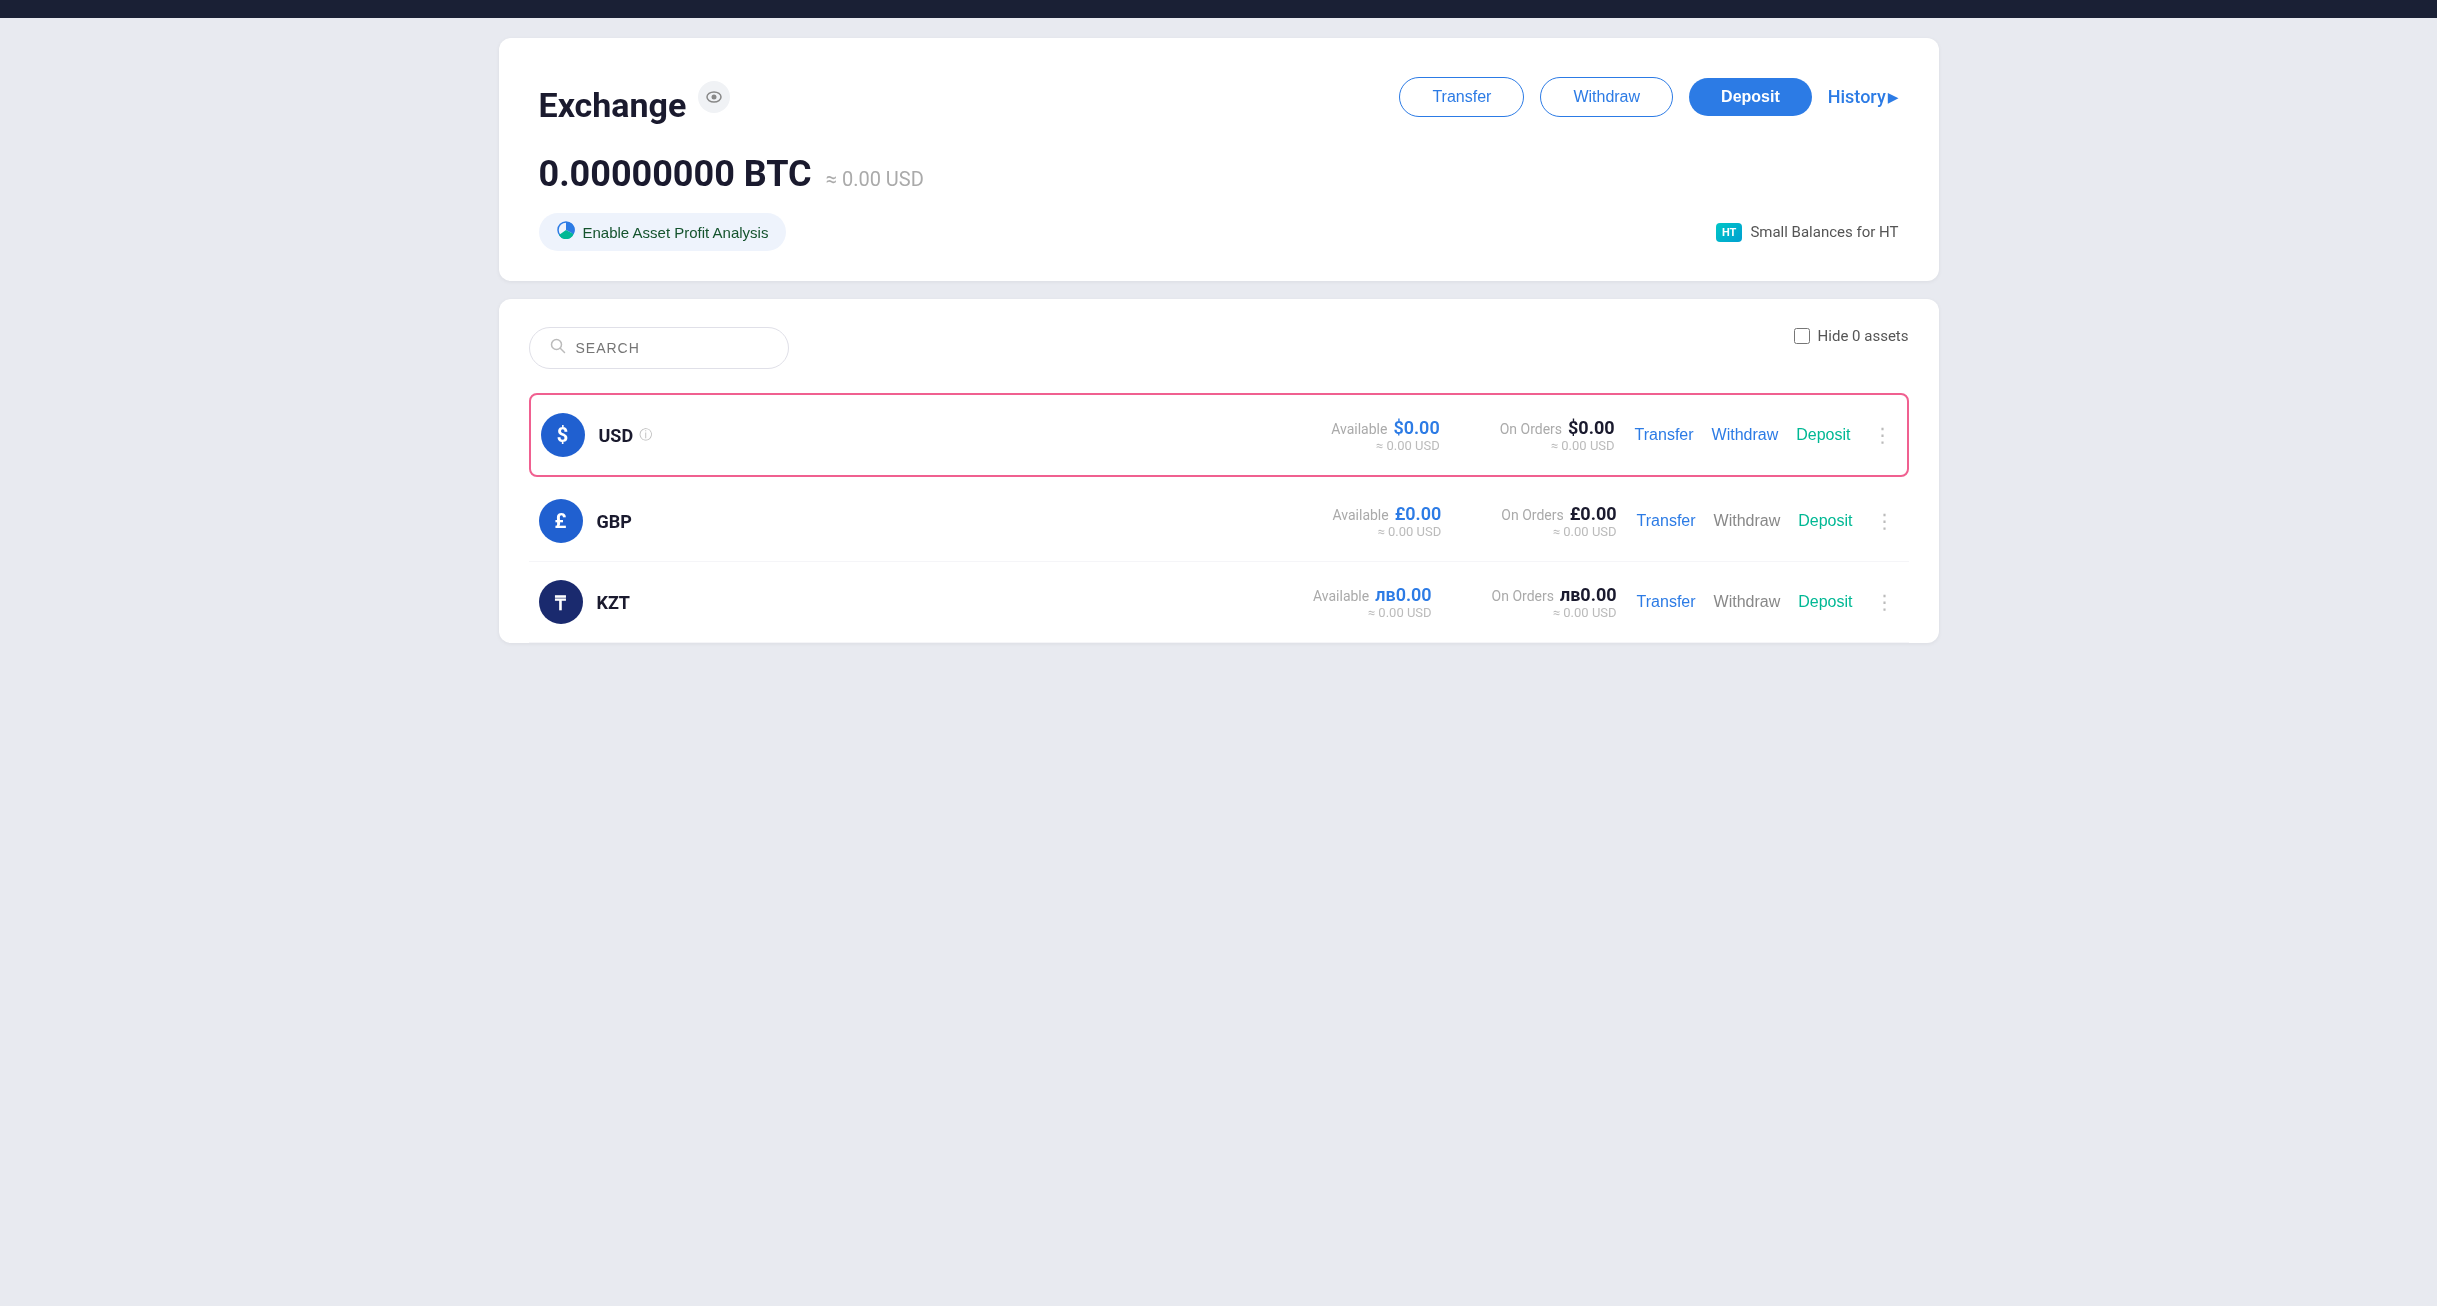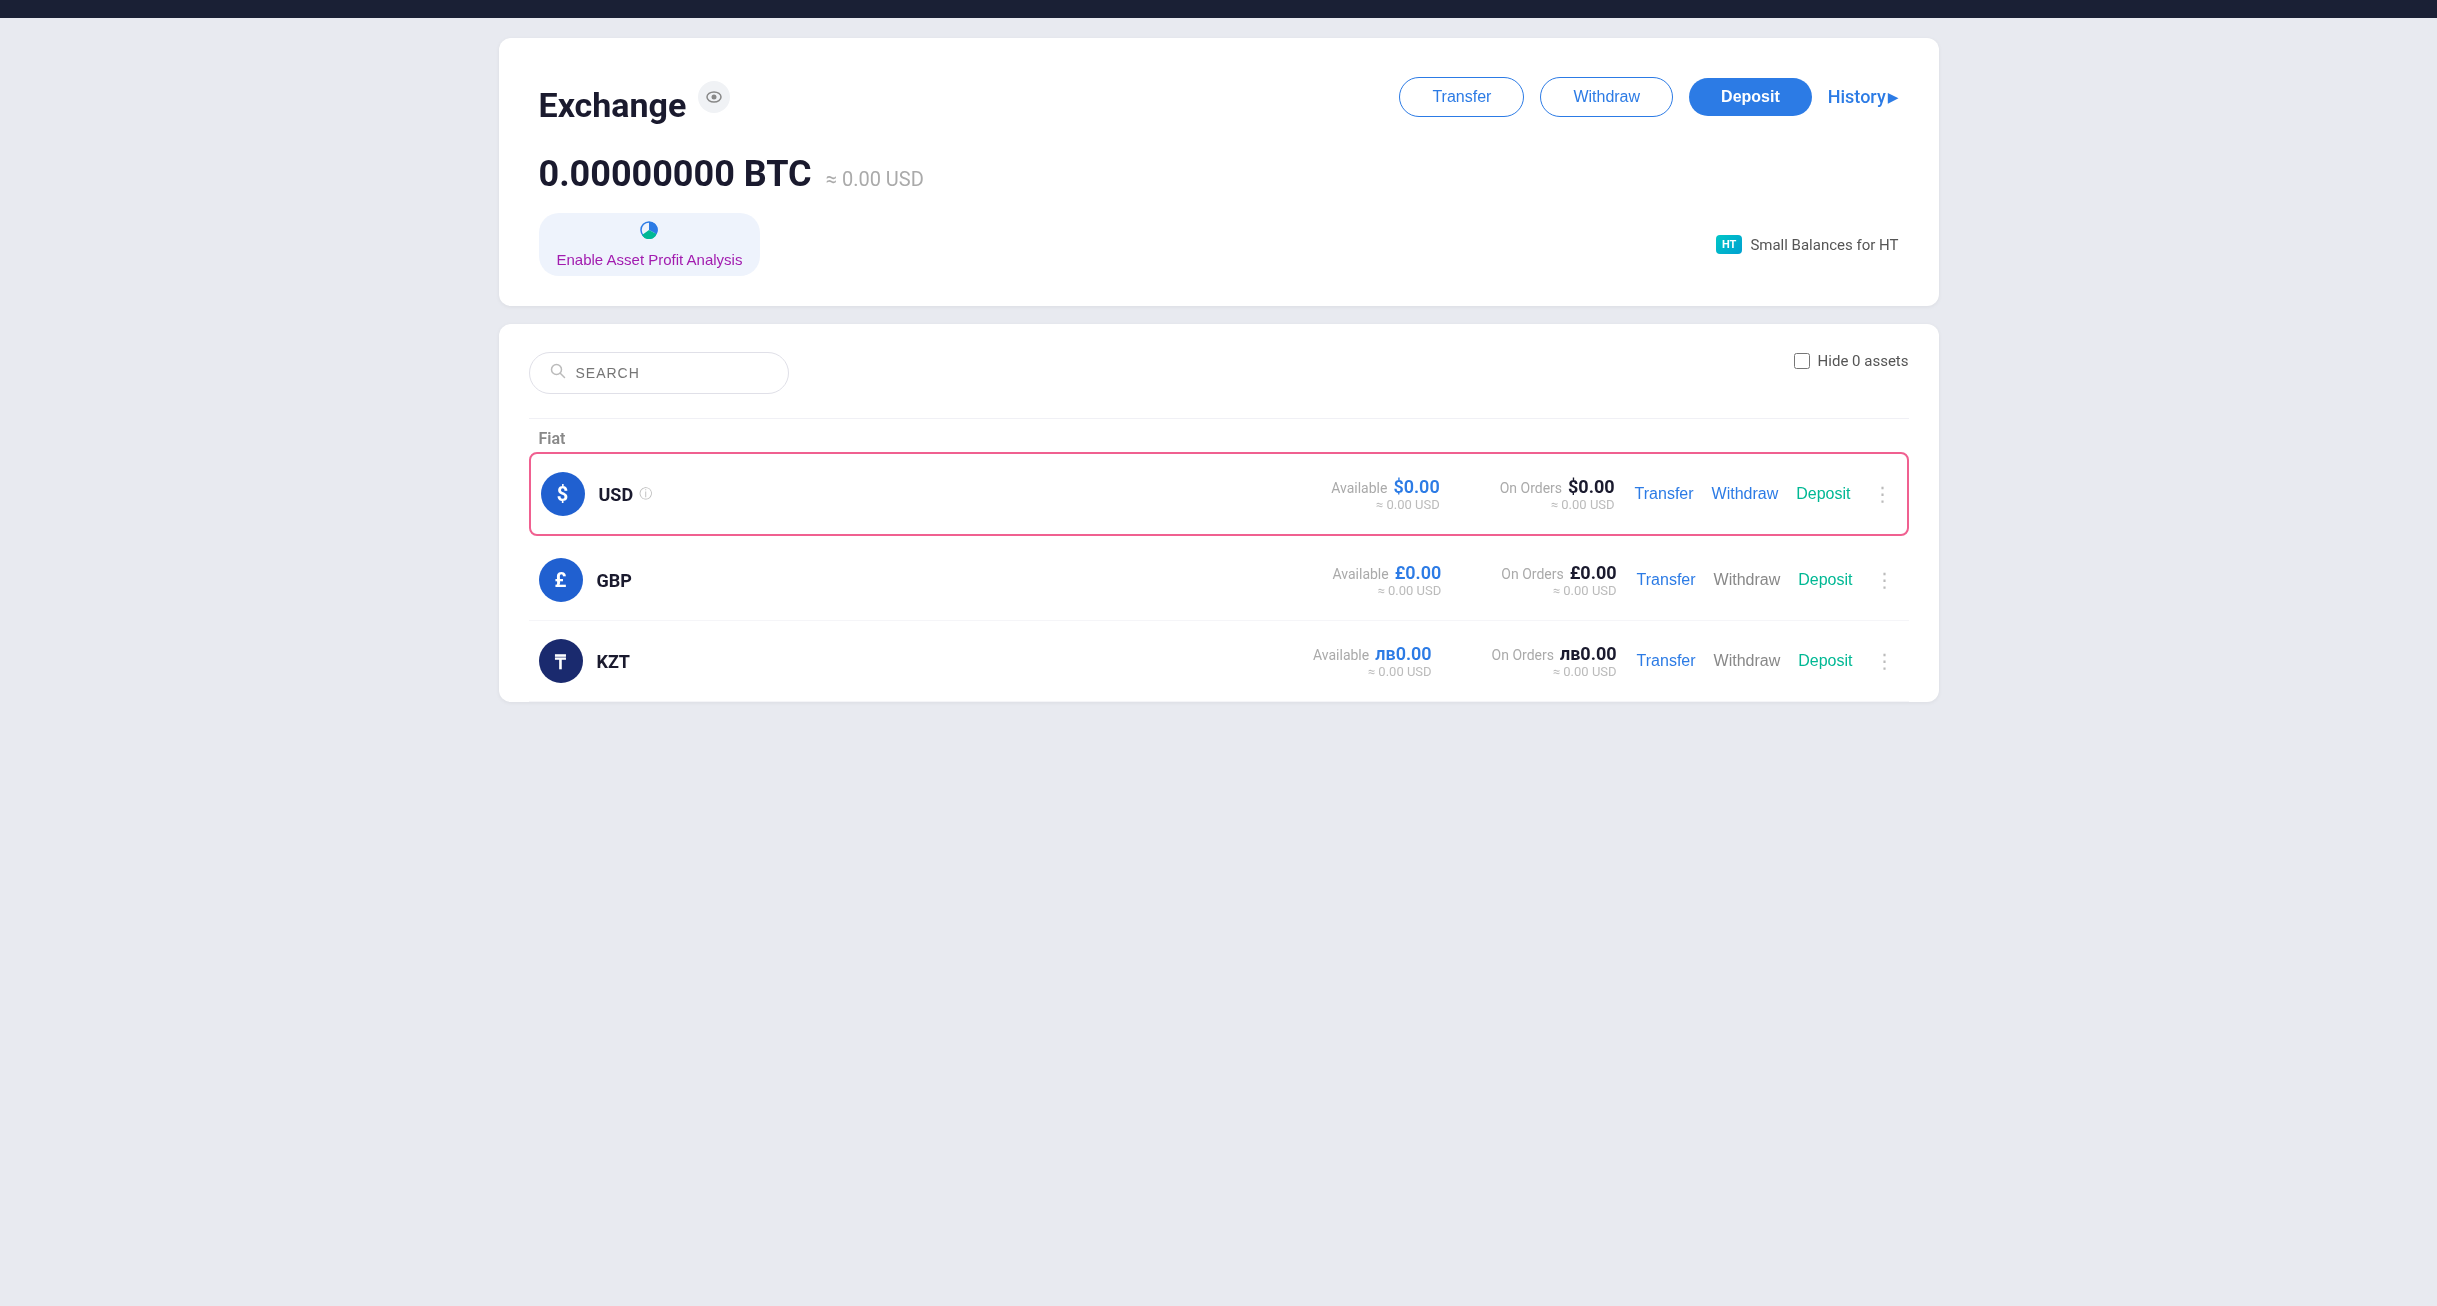--- a/index.html
+++ b/index.html
@@ -119,23 +119,22 @@
     .enable-analysis-btn {
       display: flex;
       align-items: center;
       gap: 8px;
       background: #eef3fc;
       border: none;
       border-radius: 20px;
       padding: 8px 18px;
       cursor: pointer;
       font-size: 15px;
-      color: #a21caf;
-      font-weight: 500;
-      flex-direction: column;
+      color: #14532d;
+      font-weight: 500;
     }
     .pie-icon {
       font-size: 16px;
     }
     .small-balances {
       display: flex;
       align-items: center;
       gap: 8px;
       font-size: 15px;
       color: #555;
@@ -366,21 +365,20 @@
         </span>
         <input class="search-input" type="text" placeholder="SEARCH" style="">
       </div>
       <div class="hide-zero-row">
         <input type="checkbox" style="">
         <label>Hide 0 assets</label>
       </div>
     </div>
 
     <div>
-      <div class="fiat-label">Fiat</div>
 
       <div class="asset-row highlighted">
         <div class="coin-icon usd">$</div>
         <div class="coin-name">
           <span class="coin-name-text">USD</span>
           <span class="info-icon">ⓘ</span>
         </div>
         <div style="flex:1; display:flex; align-items:center; justify-content:flex-end; gap:60px; padding-right:20px;">
           <div style="display:flex;flex-direction:column;align-items:flex-end;">
             <div class="amount-row">

